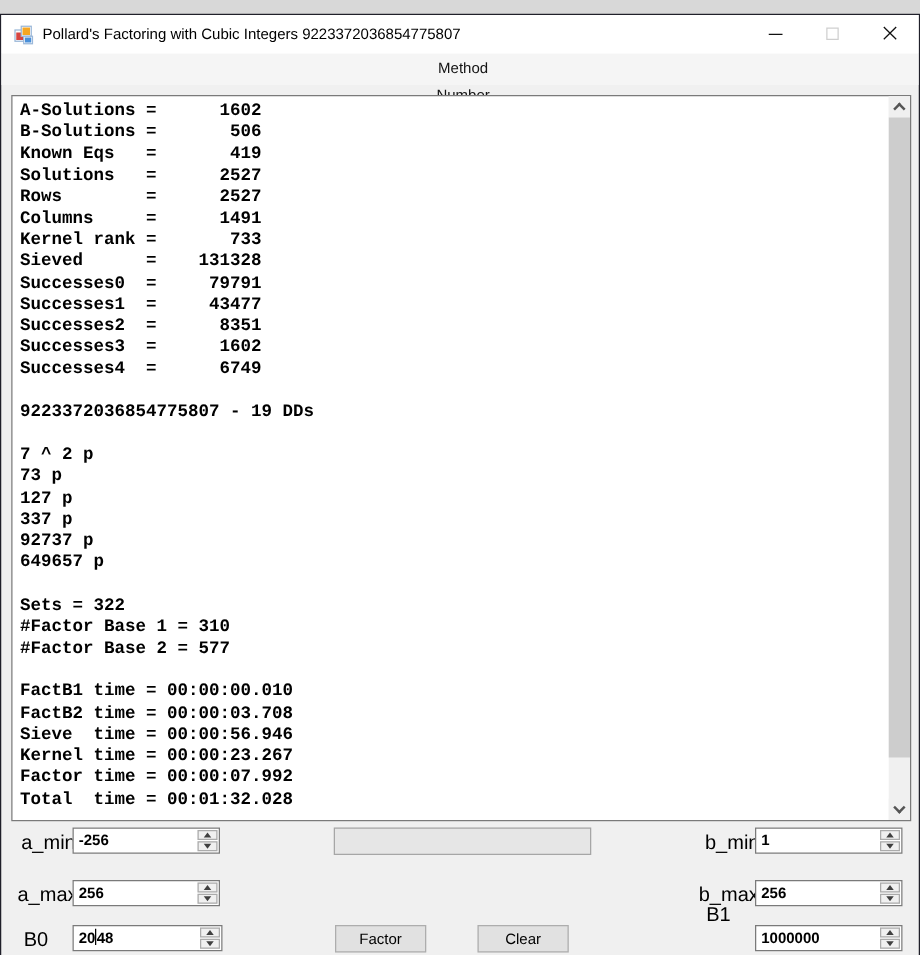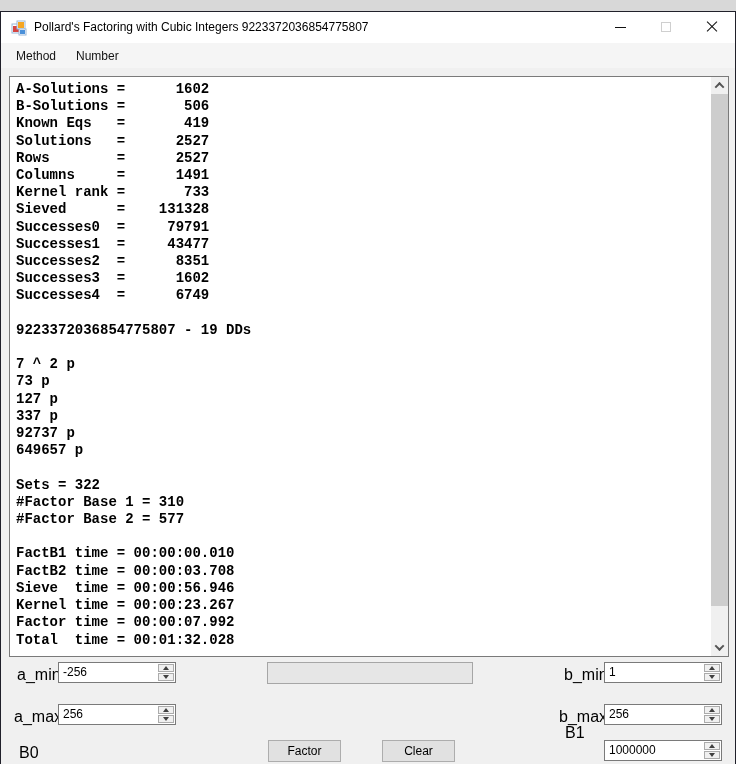--- a/index.html
+++ b/index.html
@@ -20,40 +20,40 @@
   .glyph-min { width:11px; height:1px; background:#111; }
   .glyph-max { width:10px; height:10px; border:1px solid #cfcfcf; background:transparent; }
   .glyph-close { position:relative; width:14px; height:14px; }
   .glyph-close::before, .glyph-close::after {
     content:""; position:absolute; left:0; top:6px; width:14px; height:1px; background:#111;
   }
   .glyph-close::before { transform:rotate(45deg); }
   .glyph-close::after  { transform:rotate(-45deg); }
   
   .menubar { position:absolute; top:31px; left:0; right:0; height:25px; background:#f5f5f5;
-             display:flex; align-items:center; padding-left:5px; }
+             display:flex; align-items:center; padding-left:5px;flex-direction:column; }
   .menu-item { padding:4px 10px; font-size:12px; color:#141414; cursor:default; }
   
   .output-box { position:absolute; left:8px; top:64px; width:720px; height:581px;
                 background:#fff; border:1px solid #7a7a7a; }
   .output-text { position:absolute; left:0; top:0; right:17px; bottom:0; margin:0;
                  padding:4px 0 12px 6px; overflow:hidden;
                  font-family:"Liberation Mono","DejaVu Sans Mono",monospace;
                  font-weight:700; font-size:14px; line-height:17.2px; color:#000; }
   .vscroll { position:absolute; top:0; right:0; width:17px; height:100%; background:#f0f0f0; }
   .scroll-btn { position:absolute; left:0; width:17px; height:17px; background:#f0f0f0;
                 display:flex; align-items:center; justify-content:center; }
   .scroll-btn.up { top:0; } .scroll-btn.down { bottom:0; }
   .scroll-thumb { position:absolute; left:0; top:17px; width:17px; height:512px; background:#cdcdcd; }
   .chev { width:7px; height:7px; border-left:2px solid #555; border-top:2px solid #555; }
   .chev.up   { transform:rotate(45deg)  translate(1px,1px); }
   .chev.down { transform:rotate(225deg) translate(1px,1px); }
   
   .ctl-label { position:absolute; font-size:16px; color:#000; white-space:nowrap; }
-  .spinner { position:absolute; width:118px; height:21px; background:#fff; border:1px solid #7a7a7a; }
+  .spinner { position:absolute; width:118px; height:21px; background:#fff; border:1px solid #7a7a7a;font-weight:bold; }
   .spin-value { position:absolute; left:4px; top:2px; font-size:12px; color:#000; white-space:pre; }
   .caret { display:inline-block; width:1px; height:13px; background:#000; vertical-align:middle; margin-top:-2px; }
   .updown { position:absolute; right:1px; top:1px; width:16px; height:17px; }
   .ud-btn { width:16px; height:8px; margin-bottom:1px; background:#f0f0f0; border:1px solid #ababab;
             display:flex; align-items:center; justify-content:center; }
   .tri-up   { width:0; height:0; border-left:3px solid transparent; border-right:3px solid transparent;
               border-bottom:4px solid #404040; }
   .tri-down { width:0; height:0; border-left:3px solid transparent; border-right:3px solid transparent;
               border-top:4px solid #404040; }
   .disabled-box { position:absolute; left:266px; top:650px; width:206px; height:22px;
@@ -198,20 +198,31 @@
       <div class="ud-btn">
           <i class="tri-up"></i>
         </div>
       <div class="ud-btn">
           <i class="tri-down"></i>
         </div>
     </div>
   </div>
 
   <span class="ctl-label lbl-b0">B0</span>
+  <div class="spinner spn-b0">
+    <span class="spin-value"><span>20</span><span class="caret"></span><span>48</span></span>
+    <div class="updown">
+      <div class="ud-btn">
+          <i class="tri-up"></i>
+        </div>
+      <div class="ud-btn">
+          <i class="tri-down"></i>
+        </div>
+    </div>
+  </div>
 
   <div class="btn btn-factor">Factor</div>
   <div class="btn btn-clear">Clear</div>
 
   <span class="ctl-label lbl-b1">B1</span>
   <div class="spinner spn-b1">
     <span class="spin-value">1000000</span>
     <div class="updown">
       <div class="ud-btn">
           <i class="tri-up"></i>

